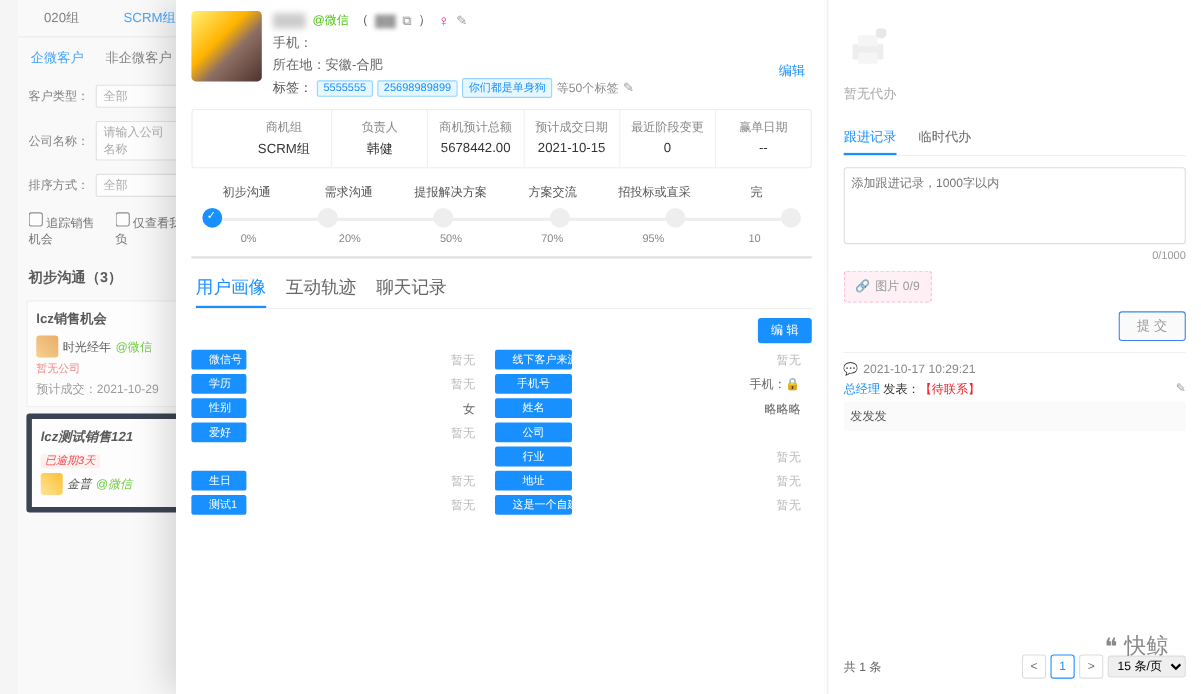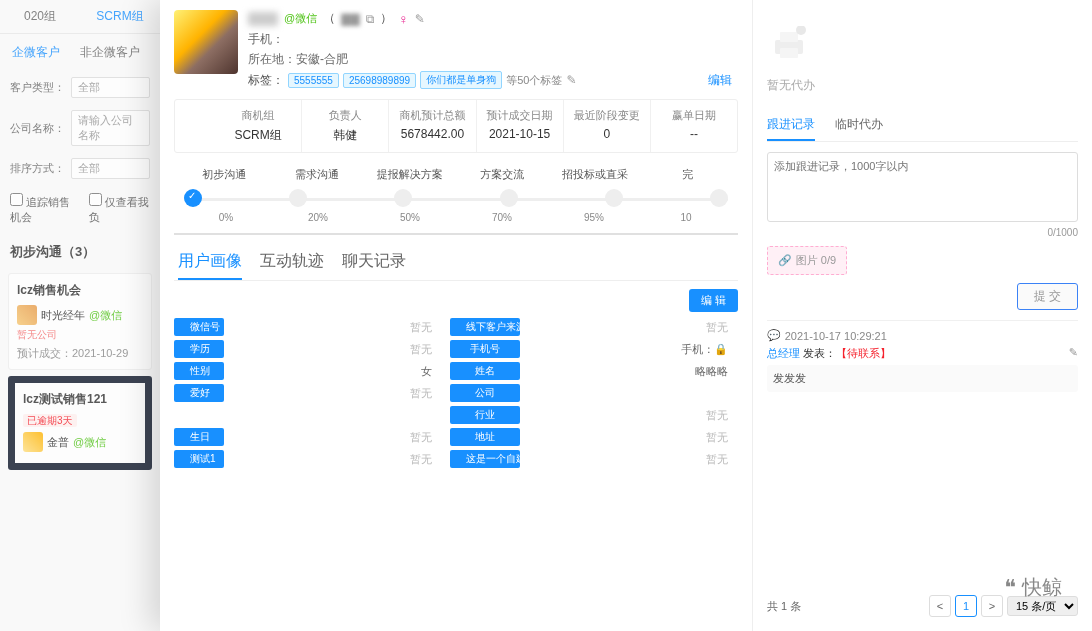--- a/index.html
+++ b/index.html
@@ -1,32 +1,32 @@
 <!DOCTYPE html>
 <html><head>
 <meta charset="utf-8">
 <style>
 * { box-sizing: border-box; margin: 0; padding: 0; }
 body { font-family: -apple-system, "PingFang SC", "Microsoft YaHei", sans-serif; font-size: 12px; color: #333; background: #f5f5f5; width: 1092px; height: 631px; overflow: hidden; position: relative; }
 
 
-.left-col { position: absolute; left: 0; top: 0; width: 160px; height: 100%; background: #fafafa; filter: blur(0.3px); opacity: 0.8; z-index: 1; }
+.left-col { position: absolute; left: 16px; top: 0; width: 160px; height: 100%; background: #fafafa; filter: blur(0.3px); opacity: 0.8; z-index: 1; }
 .group-tabs { display: flex; border-bottom: 1px solid #e8e8e8; font-size: 12px; }
 .group-tab { flex: 1; text-align: center; padding: 8px 0; color: #666; }
 .group-tab.active { color: #1890ff; font-weight: 500; }
 .sub-tabs { display: flex; gap: 20px; padding: 10px 12px; font-size: 12px; }
 .sub-tab.active { color: #1890ff; }
 .sub-tab { color: #666; }
 .filter-row { display: flex; align-items: center; gap: 6px; padding: 6px 10px; font-size: 11px; color: #666; }
 .filter-row .sel { background: #fff; border: 1px solid #ddd; padding: 2px 6px; flex: 1; color: #999; border-radius: 2px; font-size: 11px; }
 .chk-row { display: flex; gap: 8px; padding: 8px 10px; font-size: 11px; color: #555; }
 .chk-row input { margin-right: 3px; }
 .section-h { padding: 10px 10px 6px; font-weight: 600; color: #333; font-size: 13px; }
 .opp-card { background: #fff; border: 1px solid #eee; margin: 6px 8px; padding: 8px; border-radius: 3px; font-size: 11px; }
-.opp-card.active { border: 7px solid #0f172a; }
+.opp-card.active { border: 5px solid #0f172a; font-style: italic; }
 .opp-card .ttl { font-weight: 600; font-size: 12px; margin-bottom: 6px; }
 .opp-card .person { display: flex; align-items: center; gap: 4px; margin-bottom: 3px; }
 .opp-card .avatar { width: 20px; height: 20px; border-radius: 3px; background: linear-gradient(45deg,#f7c873,#e89b4a); }
 .opp-card .avatar2 { width: 20px; height: 20px; border-radius: 3px; background: linear-gradient(45deg,#ffe082,#ffb300); }
 .tag-red { background: #fff1f0; color: #f5222d; font-size: 10px; padding: 1px 4px; border-radius: 2px; }
 .tag-org-empty { color: #f56c6c; font-size: 10px; }
 .opp-card .dt { color: #888; margin-top: 4px; }
 
 
 .overlay { position: absolute; left: 160px; top: 0; right: 0; bottom: 0; background: #fff; z-index: 2; display: flex; box-shadow: -10px 0 30px rgba(0,0,0,0.15); }
@@ -40,21 +40,21 @@
 .prof .info { flex: 1; font-size: 12px; color: #555; }
 .prof .info .name-row { display: flex; align-items: center; gap: 6px; margin-bottom: 4px; }
 .prof .info .name-row .blur { filter: blur(3px); background: #ccc; width: 30px; height: 14px; border-radius: 2px; }
 .prof .info .name-row .wx { color: #52c41a; font-size: 11px; }
 .prof .info .name-row .remark { color: #999; filter: blur(2px); }
 .gender-icon { color: #eb2f96; font-size: 14px; }
 .edit-icon { color: #999; cursor: pointer; }
 .prof .row { margin-bottom: 3px; color: #666; }
 .tags { display: flex; gap: 4px; align-items: center; flex-wrap: wrap; margin-top: 2px; }
 .tag { border: 1px solid #91d5ff; color: #1890ff; padding: 1px 5px; border-radius: 2px; font-size: 10px; background: #e6f7ff; }
-.edit-link { position: absolute; right: 6px; bottom: 0; color: #1890ff; font-size: 12px; cursor: pointer; }
+.edit-link { position: absolute; right: 6px; bottom: 16px; color: #1890ff; font-size: 12px; cursor: pointer; }
 
 
 .stat { display: flex; border: 1px solid #eee; border-radius: 3px; margin-bottom: 14px; padding-left: 40px; }
 .stat .cell { flex: 1; text-align: center; padding: 8px 4px; border-right: 1px solid #f0f0f0; }
 .stat .cell:last-child { border-right: none; }
 .stat .cell .lab { color: #888; font-size: 11px; margin-bottom: 4px; }
 .stat .cell .val { color: #333; font-size: 12px; }
 
 
 .stages { position: relative; margin-bottom: 10px; }

